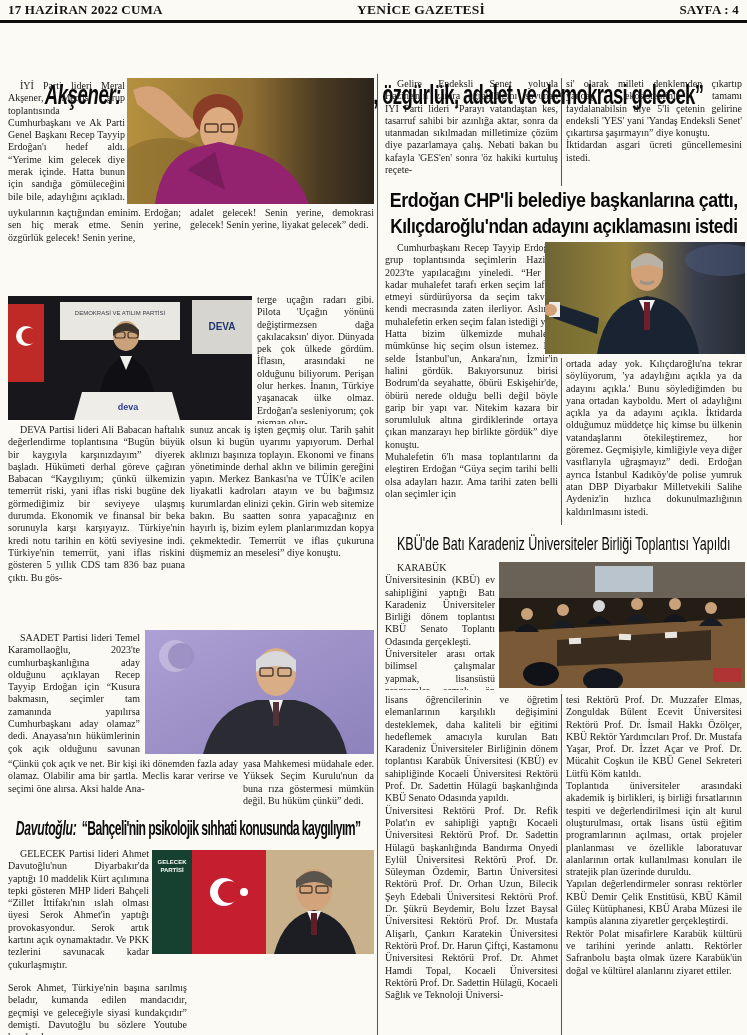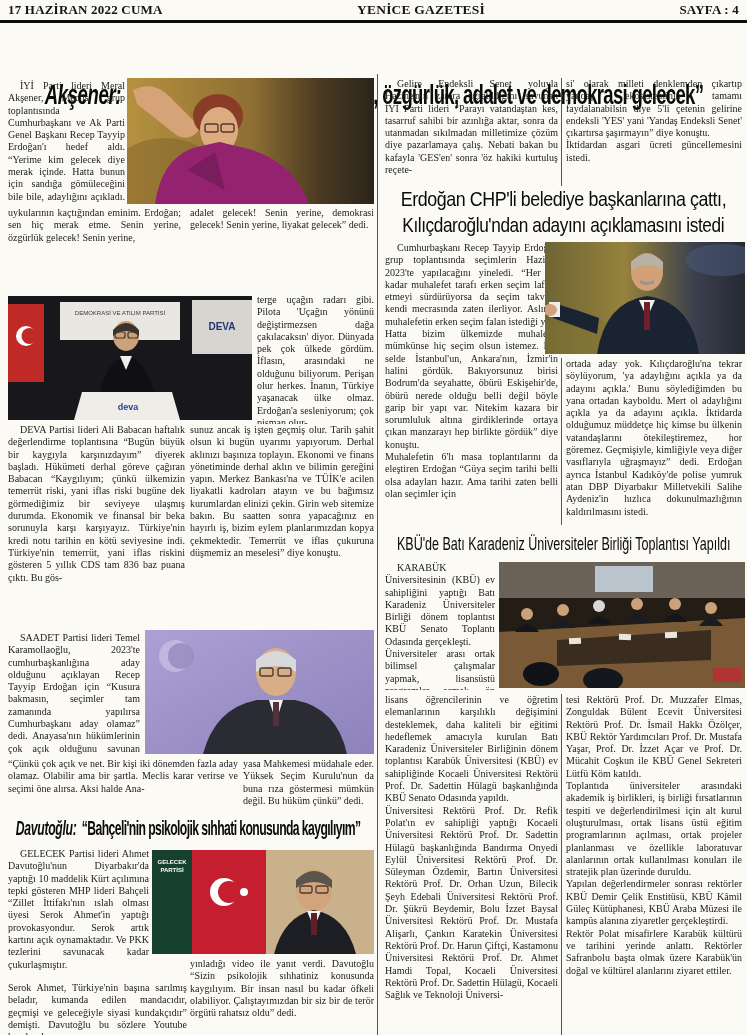--- a/index.html
+++ b/index.html
@@ -19,21 +19,21 @@
   
   .hl {
     position:absolute; display:flex; align-items:center; justify-content:center;
     overflow:hidden; font-family:"Liberation Sans", sans-serif; color:#0a0a0a;
   }
   .fit { white-space:nowrap; display:inline-block; transform:scaleX(var(--sx,1)); }
   .spk { font-style:italic; font-weight:bold; letter-spacing:-.5px; margin-right:9px; }
   .qt  { font-weight:bold; letter-spacing:-1px; }
   .lead-hl { font-size:28px;margin-top:44px; }
   .sub-hl  { font-size:21px; }
-  .plain-hl{ font-size:21px; font-weight:normal; letter-spacing:-.5px; }
+  .plain-hl{ font-size:21px; font-weight:bold; letter-spacing:-.5px;align-items:flex-end; }
   .kbu-hl  { font-size:19px; font-weight:normal; }
   
   .bt {
     position:absolute; font-size:10px; line-height:12.3px; text-align:justify;
     white-space:pre-line; overflow:hidden; color:#1a1a1a;
   }
   .ind { text-indent:12px; }
   
   .vr { position:absolute; width:1px; background:#555; }
   .ph { position:absolute; display:block; }
@@ -155,21 +155,20 @@
     <ellipse cx="162" cy="40" rx="18" ry="21" fill="#d3a47c"></ellipse>
     <path d="M144,30 Q162,12 180,30 L180,38 Q162,26 144,38 Z" fill="#5a544c"></path>
     <rect x="148" y="36" width="12" height="7" rx="2" fill="none" stroke="#4a3c30" stroke-width="1.3"></rect>
     <rect x="164" y="36" width="12" height="7" rx="2" fill="none" stroke="#4a3c30" stroke-width="1.3"></rect>
     <path d="M122,104 Q132,66 162,60 Q194,66 204,104 Z" fill="#1d1d24"></path>
     <path d="M155,61 L162,78 L169,61 Z" fill="#f2f2f0"></path>
     <rect x="159" y="63" width="6" height="22" fill="#5e1f28"></rect>
   </svg>
 
   <div class="bt" style="left:8px;top:982px;width:179px;height:53px">Serok Ahmet, Türkiye'nin başına sarılmış beladır, kumanda edilen mandacıdır, geçmişi ve geleceğiyle siyasi kundakçıdır” demişti. Davutoğlu bu sözlere Youtube hesabından ya-</div>
-  <div class="bt" style="left:190px;top:958px;width:184px;height:77px">yınladığı video ile yanıt verdi. Davutoğlu “Sizin psikolojik sıhhatiniz konusunda kaygılıyım. Bir insan nasıl bu kadar öfkeli olabiliyor. Çalıştayımızdan bir siz bir de terör örgütü rahatsız oldu” dedi.</div>
 
   <div class="bt ind" style="left:385px;top:78px;width:173px;height:108px">Gelire Endeksli Senet yoluyla Hazine'nin zarara uğratıldığını savunan İYİ Parti lideri “Parayı vatandaştan kes, tasarruf sahibi bir azınlığa aktar, sonra da utanmadan sıkılmadan milletimize çözüm diye pazarlamaya çalış. Nebati bakan bu kafayla 'GES'en' sonra 'öz hakiki kurtuluş reçete-</div>
   <div class="bt" style="left:566px;top:78px;width:176px;height:110px">si' olarak milleti denklemden çıkartıp yandaş ekosisteminin tamamı faydalanabilsin diye 5'li çetenin gelirine endeksli 'YES' yani 'Yandaş Endeksli Senet' çıkartırsa şaşırmayın” diye konuştu.
 İktidardan asgari ücreti güncellemesini istedi.</div>
 
   <div class="hl plain-hl" style="left:380px;top:186px;width:367px;height:26px">
     <span class="fit" style="--sx:.85">Erdoğan CHP'li belediye başkanlarına çattı,</span>
   </div>
   <div class="hl plain-hl" style="left:380px;top:212px;width:367px;height:26px">
     <span class="fit" style="--sx:.82">Kılıçdaroğlu'ndan adayını açıklamasını istedi</span>

